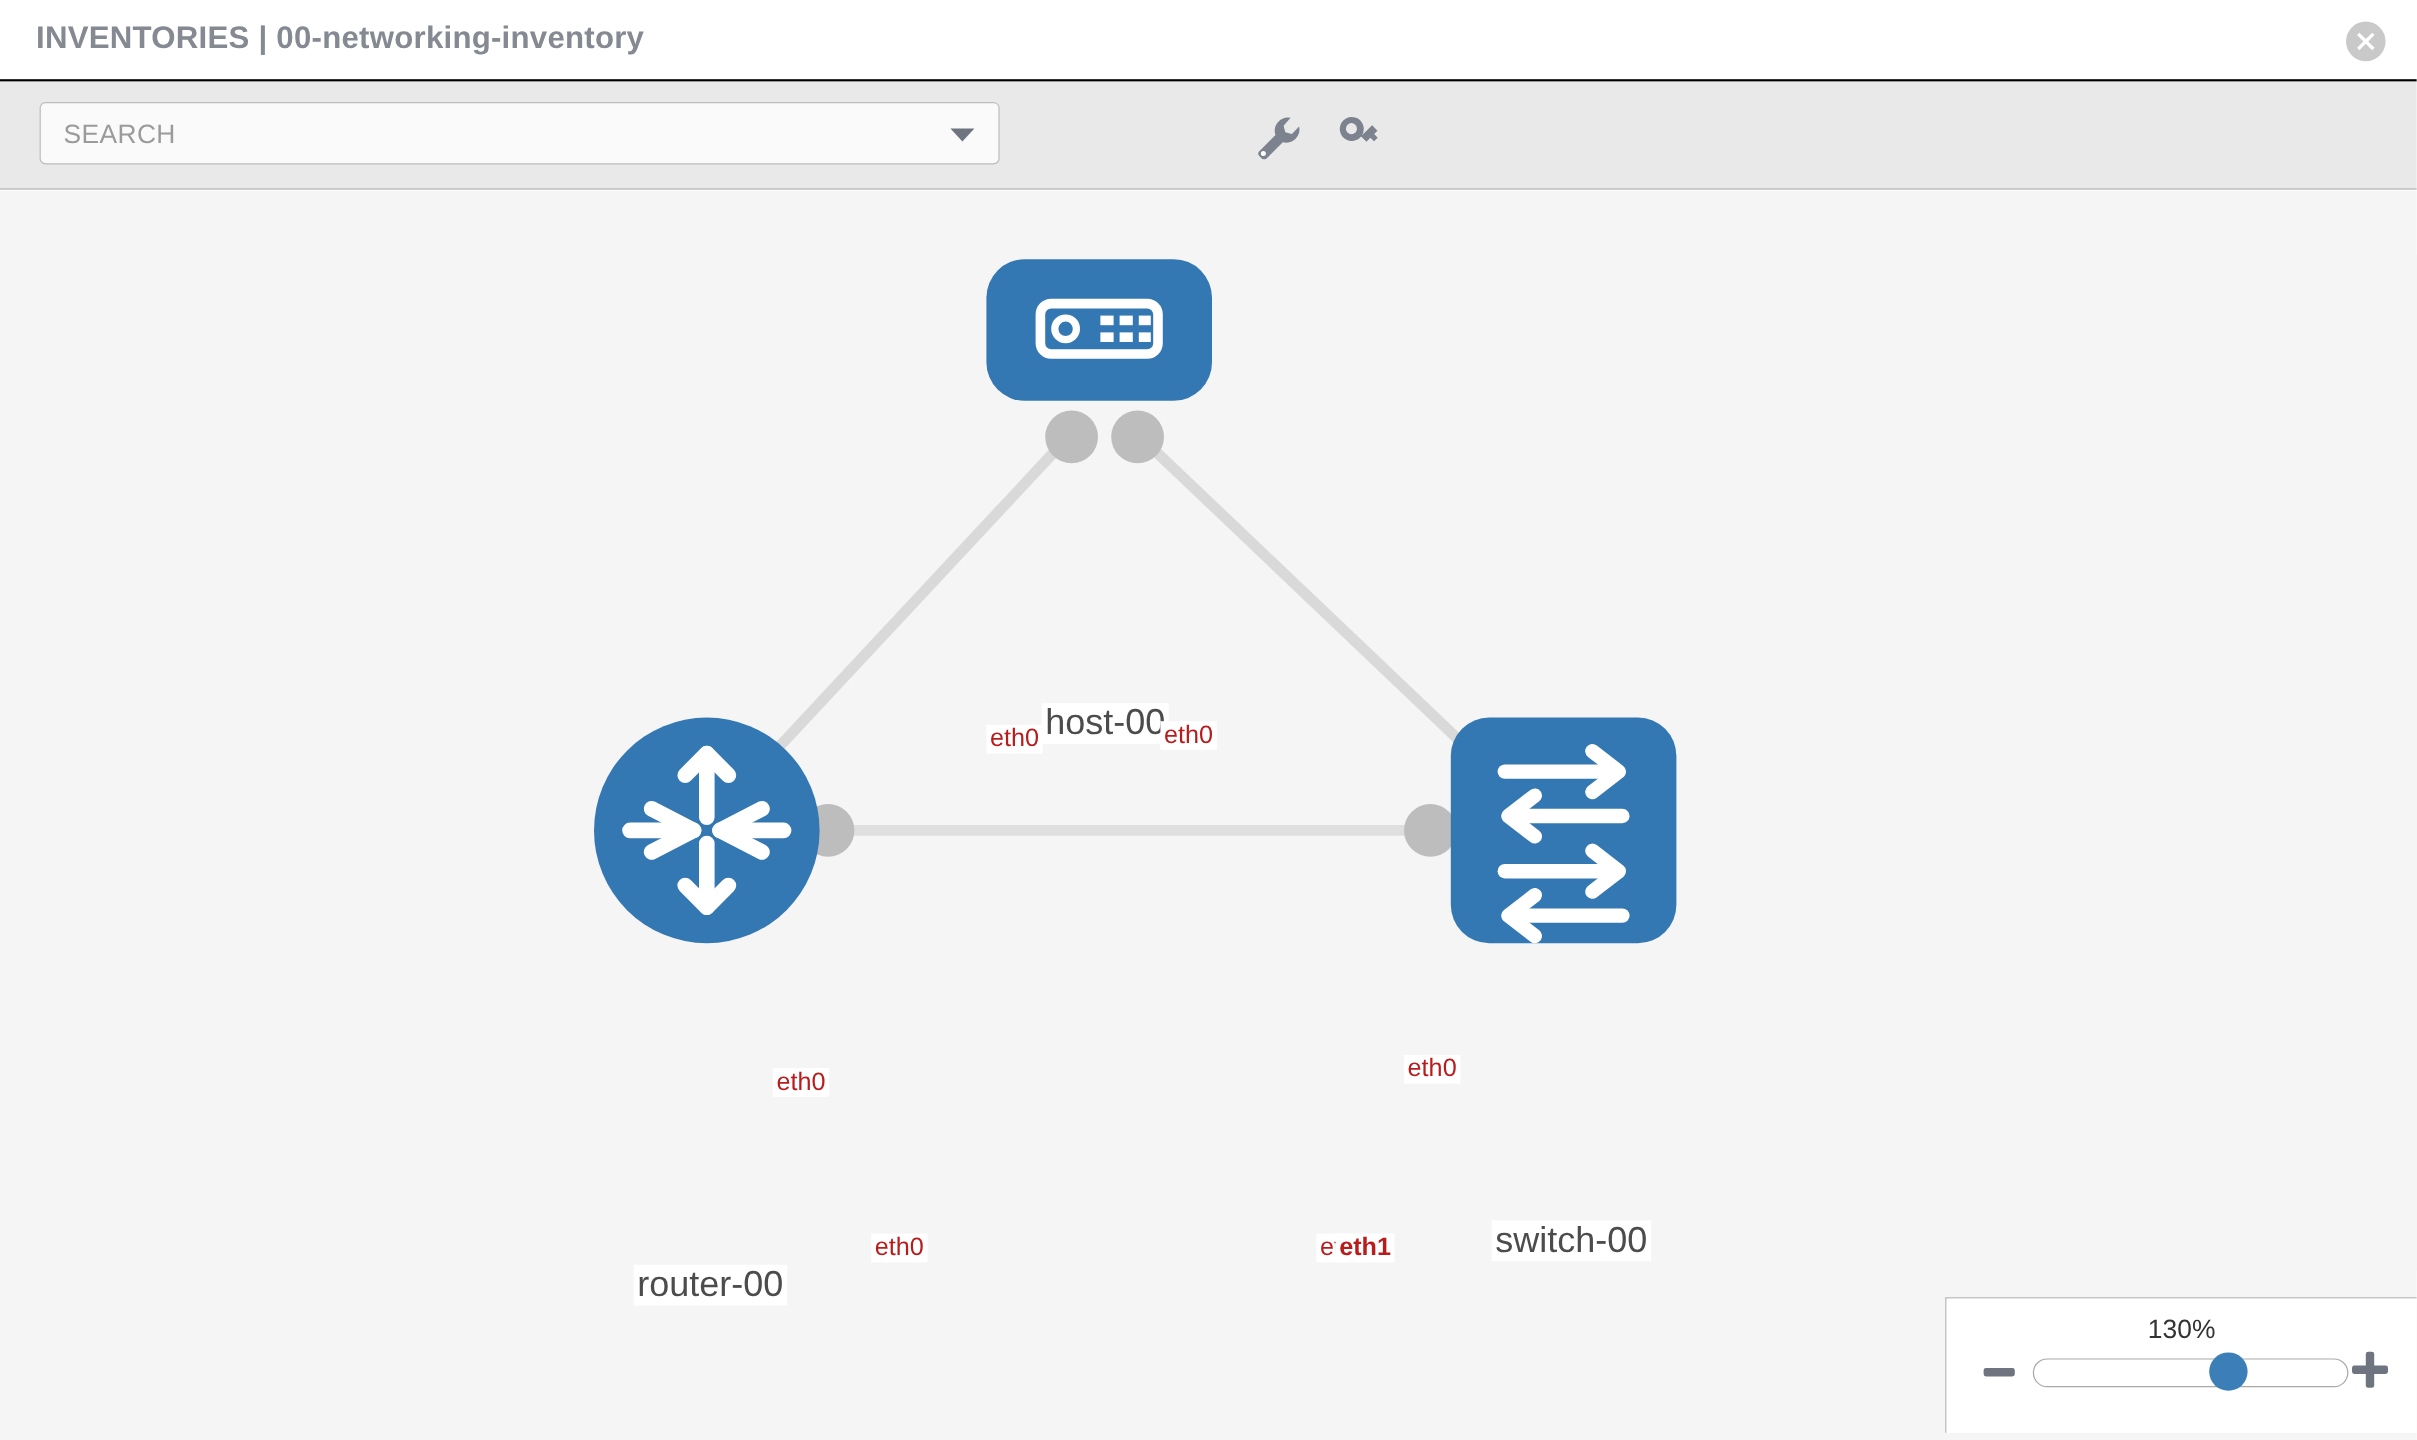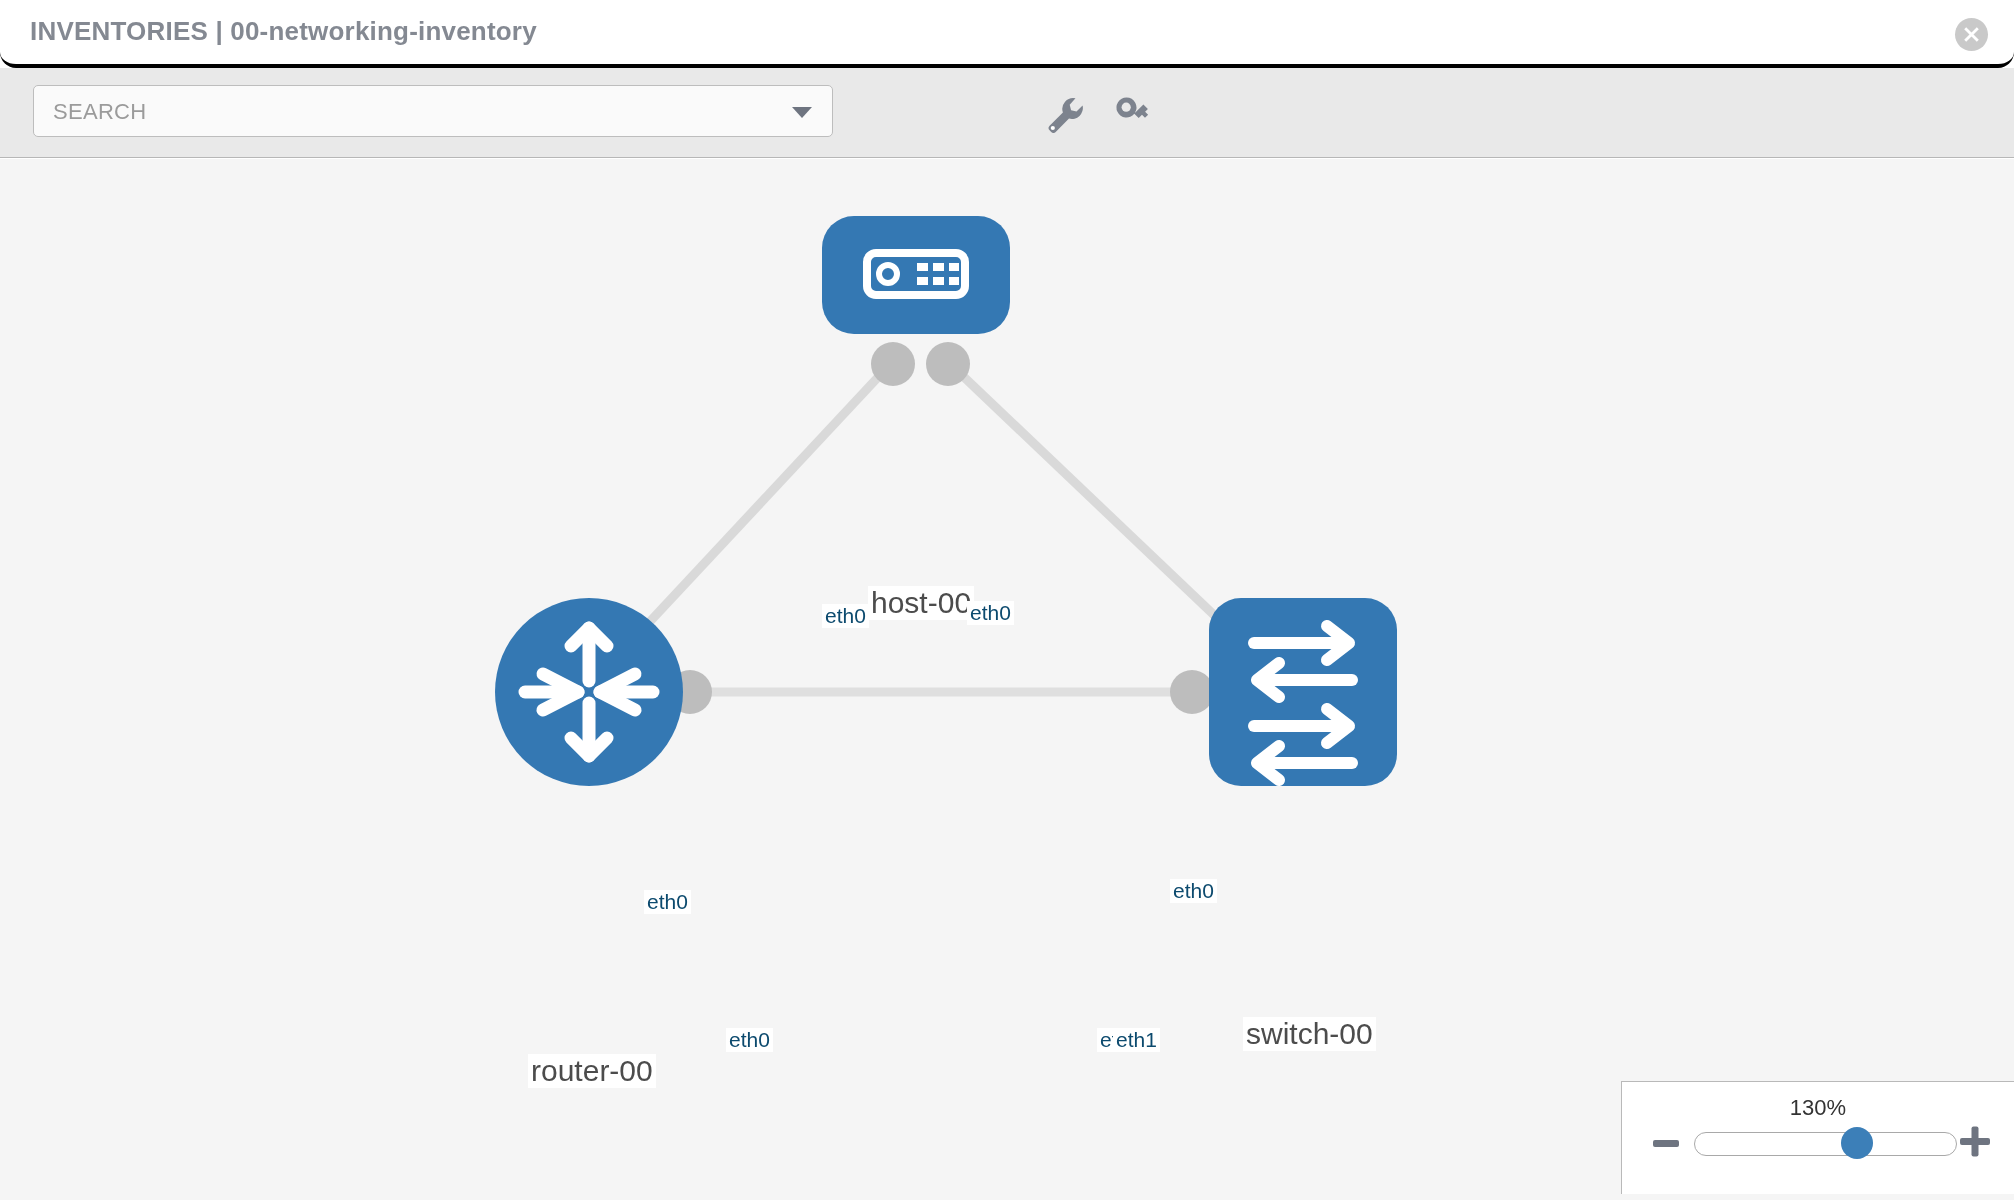--- a/index.html
+++ b/index.html
@@ -20,22 +20,21 @@
     background: #ffffff;
   }
 
   
   .header {
     position: absolute;
     left: 0; top: 0;
     width: 2014px;
     height: 68px;
     background: #ffffff;
-    border-bottom: 4px solid #000000;
-    border-radius: 16px;
+    border-bottom: 2px solid #000000;
   }
 
   .page-title {
     position: absolute;
     left: 30px;
     top: 16px;
     font-size: 26px;
     font-weight: bold;
     color: #848992;
     letter-spacing: 0.2px;
@@ -149,21 +148,21 @@
     line-height: 1.05;
   }
   .node-label {
     font-size: 30px;
     padding: 1px 3px;
     text-align: center;
   }
   .link-label {
     font-size: 21px;
     padding: 1px 3px;
-    color: #0c4a6e;
+    color: #b91c1c;
   }
 
   
   .zoom-panel {
     position: absolute;
     left: 1621px;
     top: 1081px;
     width: 393px;
     height: 113px;
     background: #ffffff;
@@ -322,21 +321,21 @@
     <div class="link-label" style="left:967px; top:442px;">eth0</div>
 
     <div class="link-label" style="left:644px; top:731px;">eth0</div>
 
     <div class="link-label" style="left:1170px; top:720px;">eth0</div>
 
     <div class="link-label" style="left:726px; top:869px;">eth0</div>
 
     <div class="link-label" style="left:1097px; top:869px;">etl</div>
 
-    <div class="link-label" style="left:1113px; top:869px;">eth1</div>
+    <div class="link-label" style="left:1113px; top:869px;font-weight:bold;">eth1</div>
 
   </div>
 
   <div class="zoom-panel">
 
     <div class="zoom-value">130%</div>
 
     <div class="zoom-minus">
       <svg width="30" height="30" viewBox="0 0 30 30">
         <rect x="2" y="12" width="26" height="7" rx="2" fill="#6e7480"></rect>

